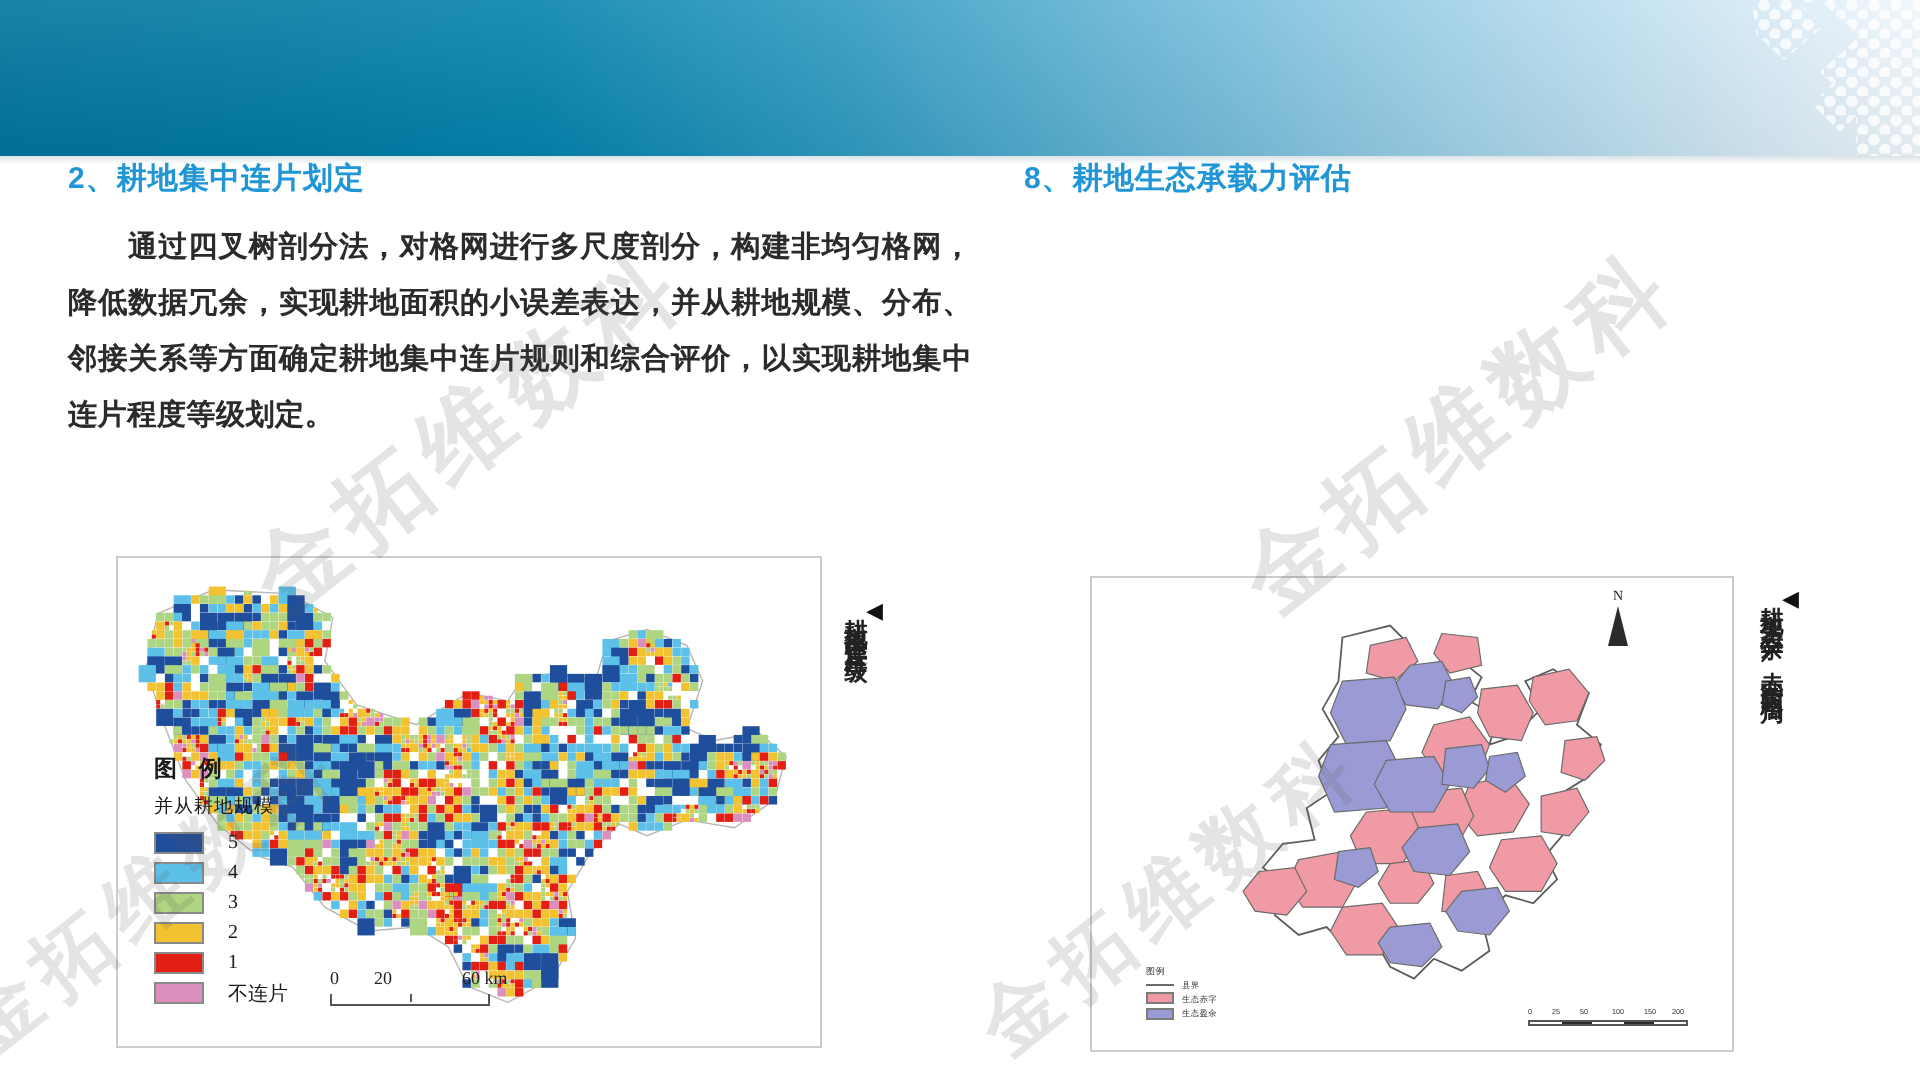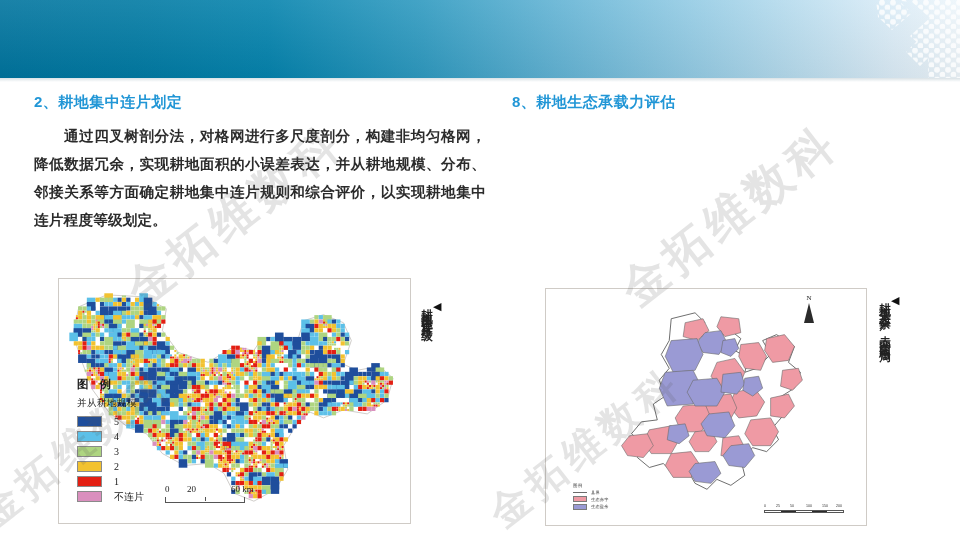--- a/index.html
+++ b/index.html
@@ -26,21 +26,21 @@
     position:absolute; left:0; top:0; width:100%; height:100%;
     background:linear-gradient(180deg, rgba(255,255,255,.10) 0%, rgba(0,0,0,.05) 100%);
     pointer-events:none;
   }
   .banner-edge {
     position:absolute; left:0; top:78px; width:960px; height:4px;
     background:linear-gradient(180deg, rgba(120,150,165,.28), rgba(255,255,255,0));
   }
 
   
-  .col { position:absolute; top:92px; }
+  .col { position:absolute; top:80px; }
   .col-left  { left:34px;  width:452px; }
   .col-right { left:512px; width:428px; }
 
   .sec-title {
     color:#2196d6;
     font-size:15px;
     font-weight:bold;
     letter-spacing:.5px;
     line-height:20px;
     white-space:nowrap;

